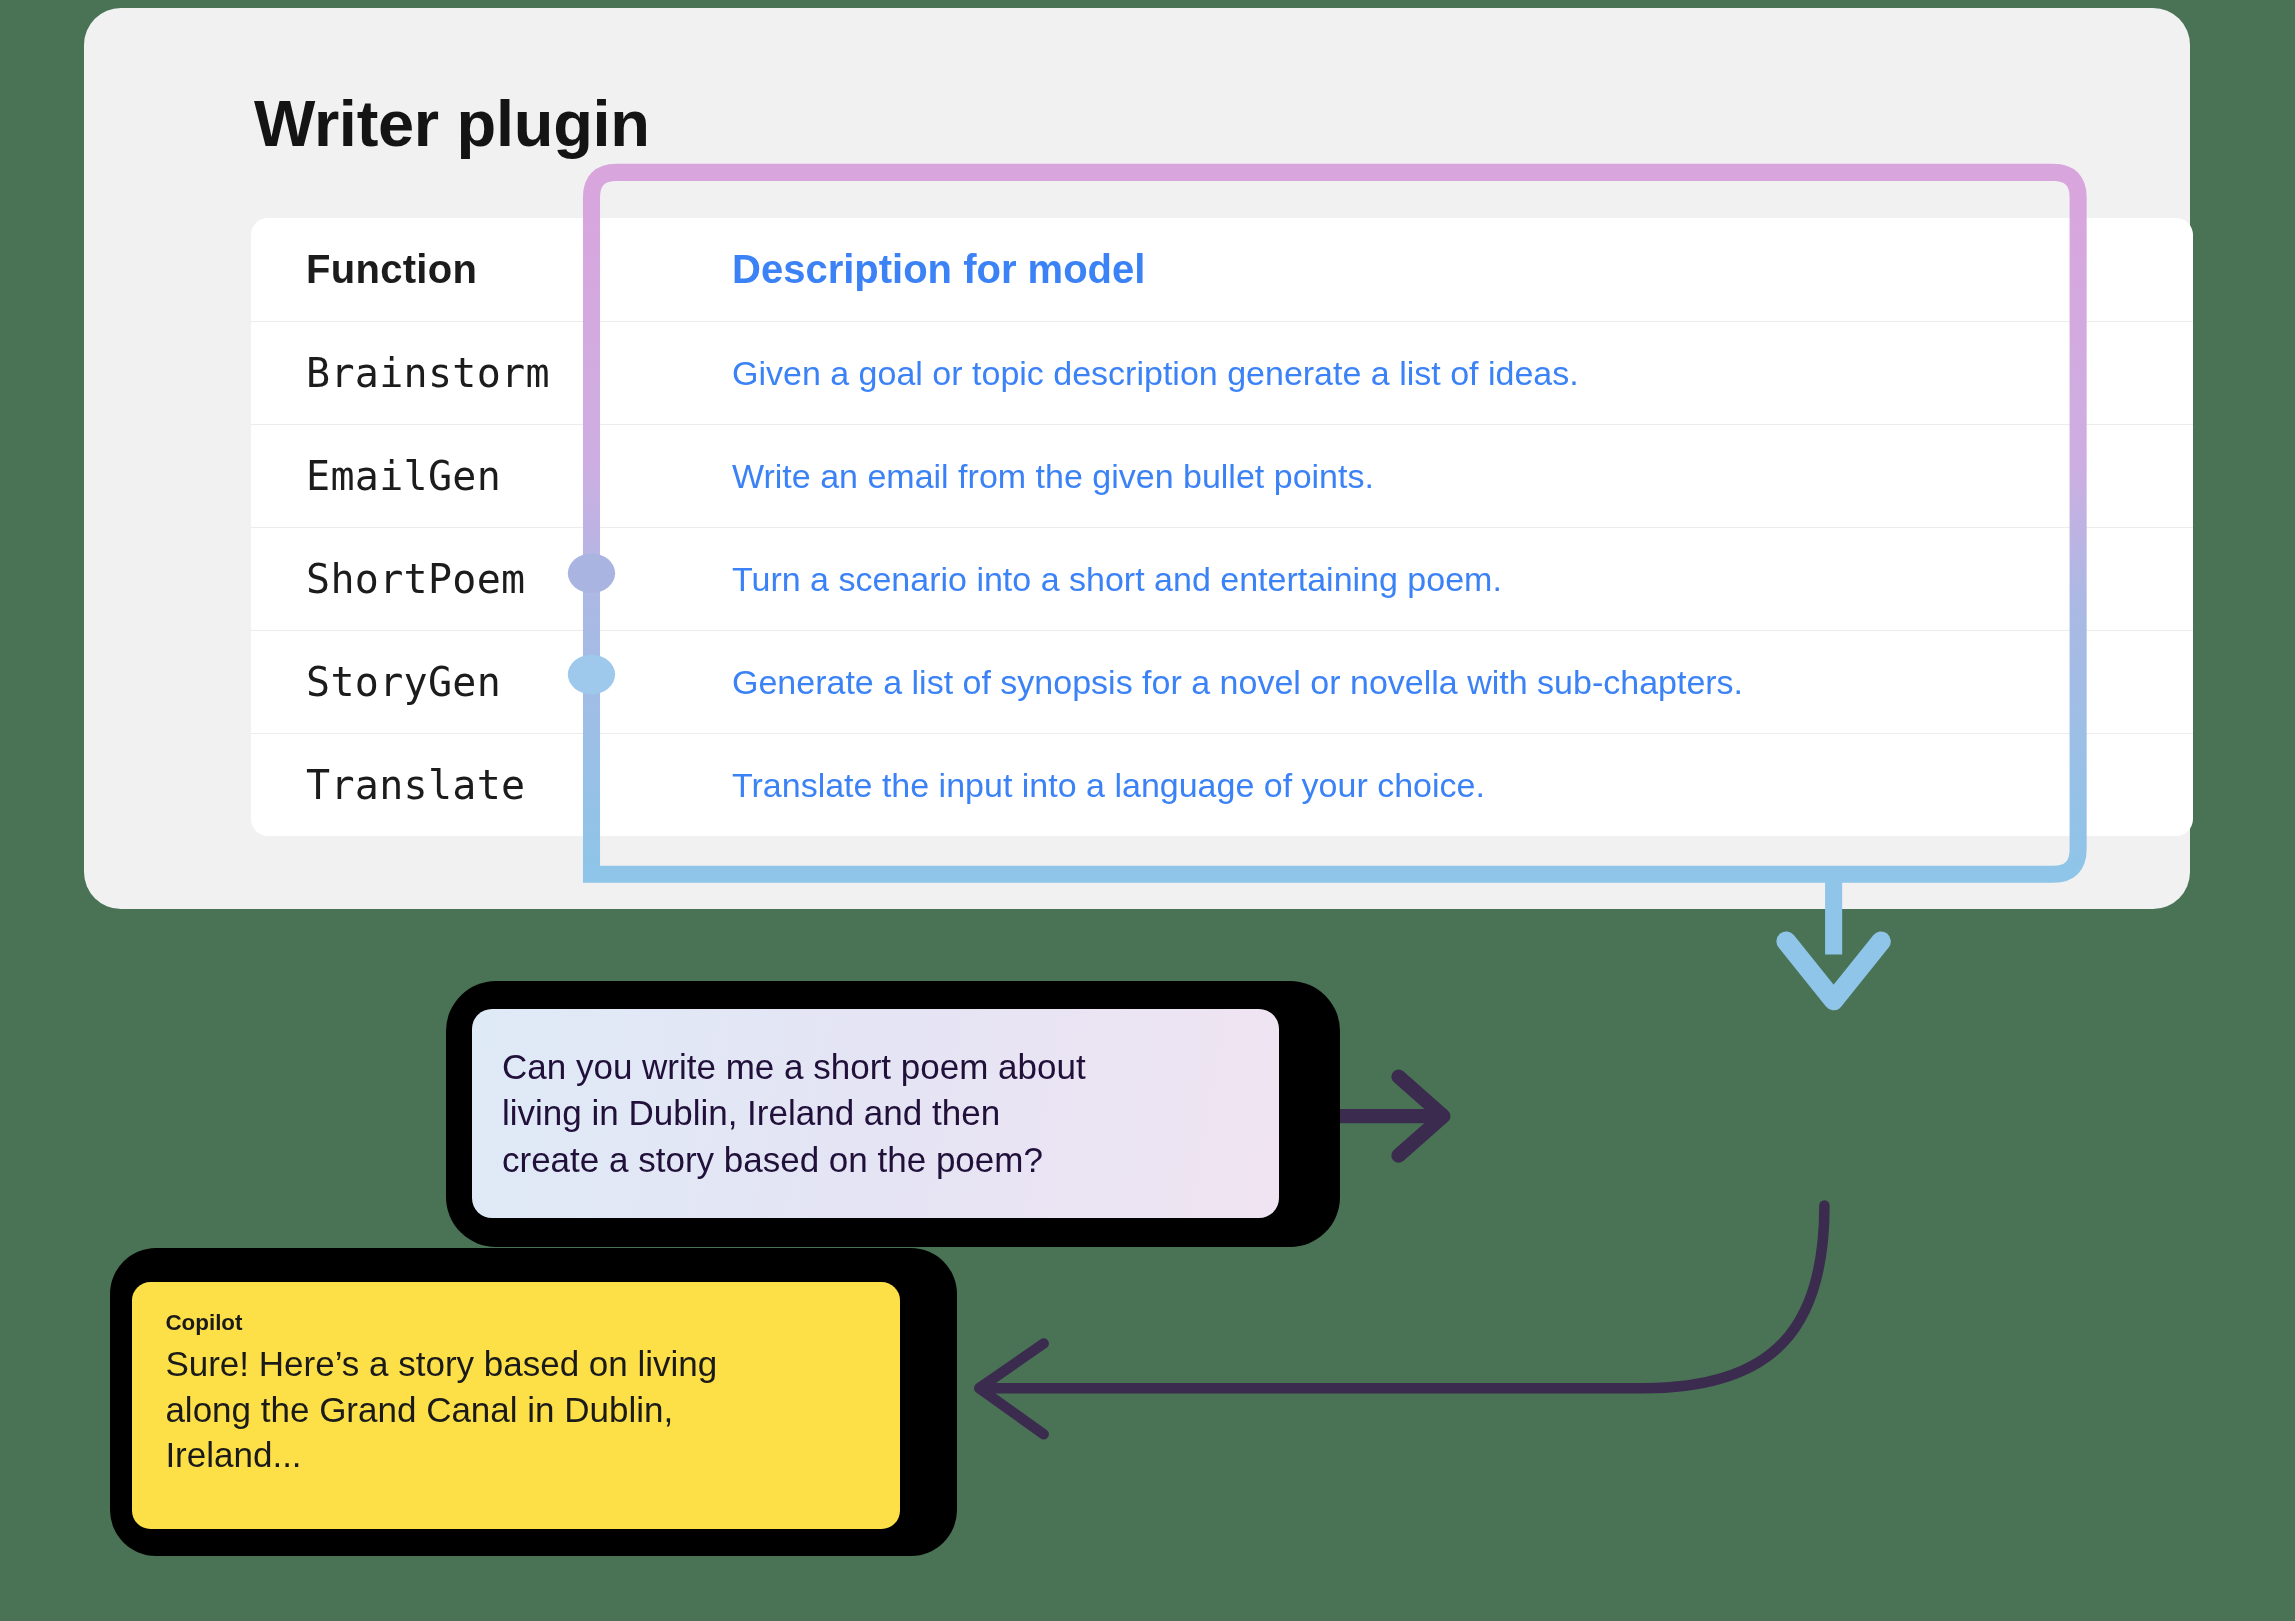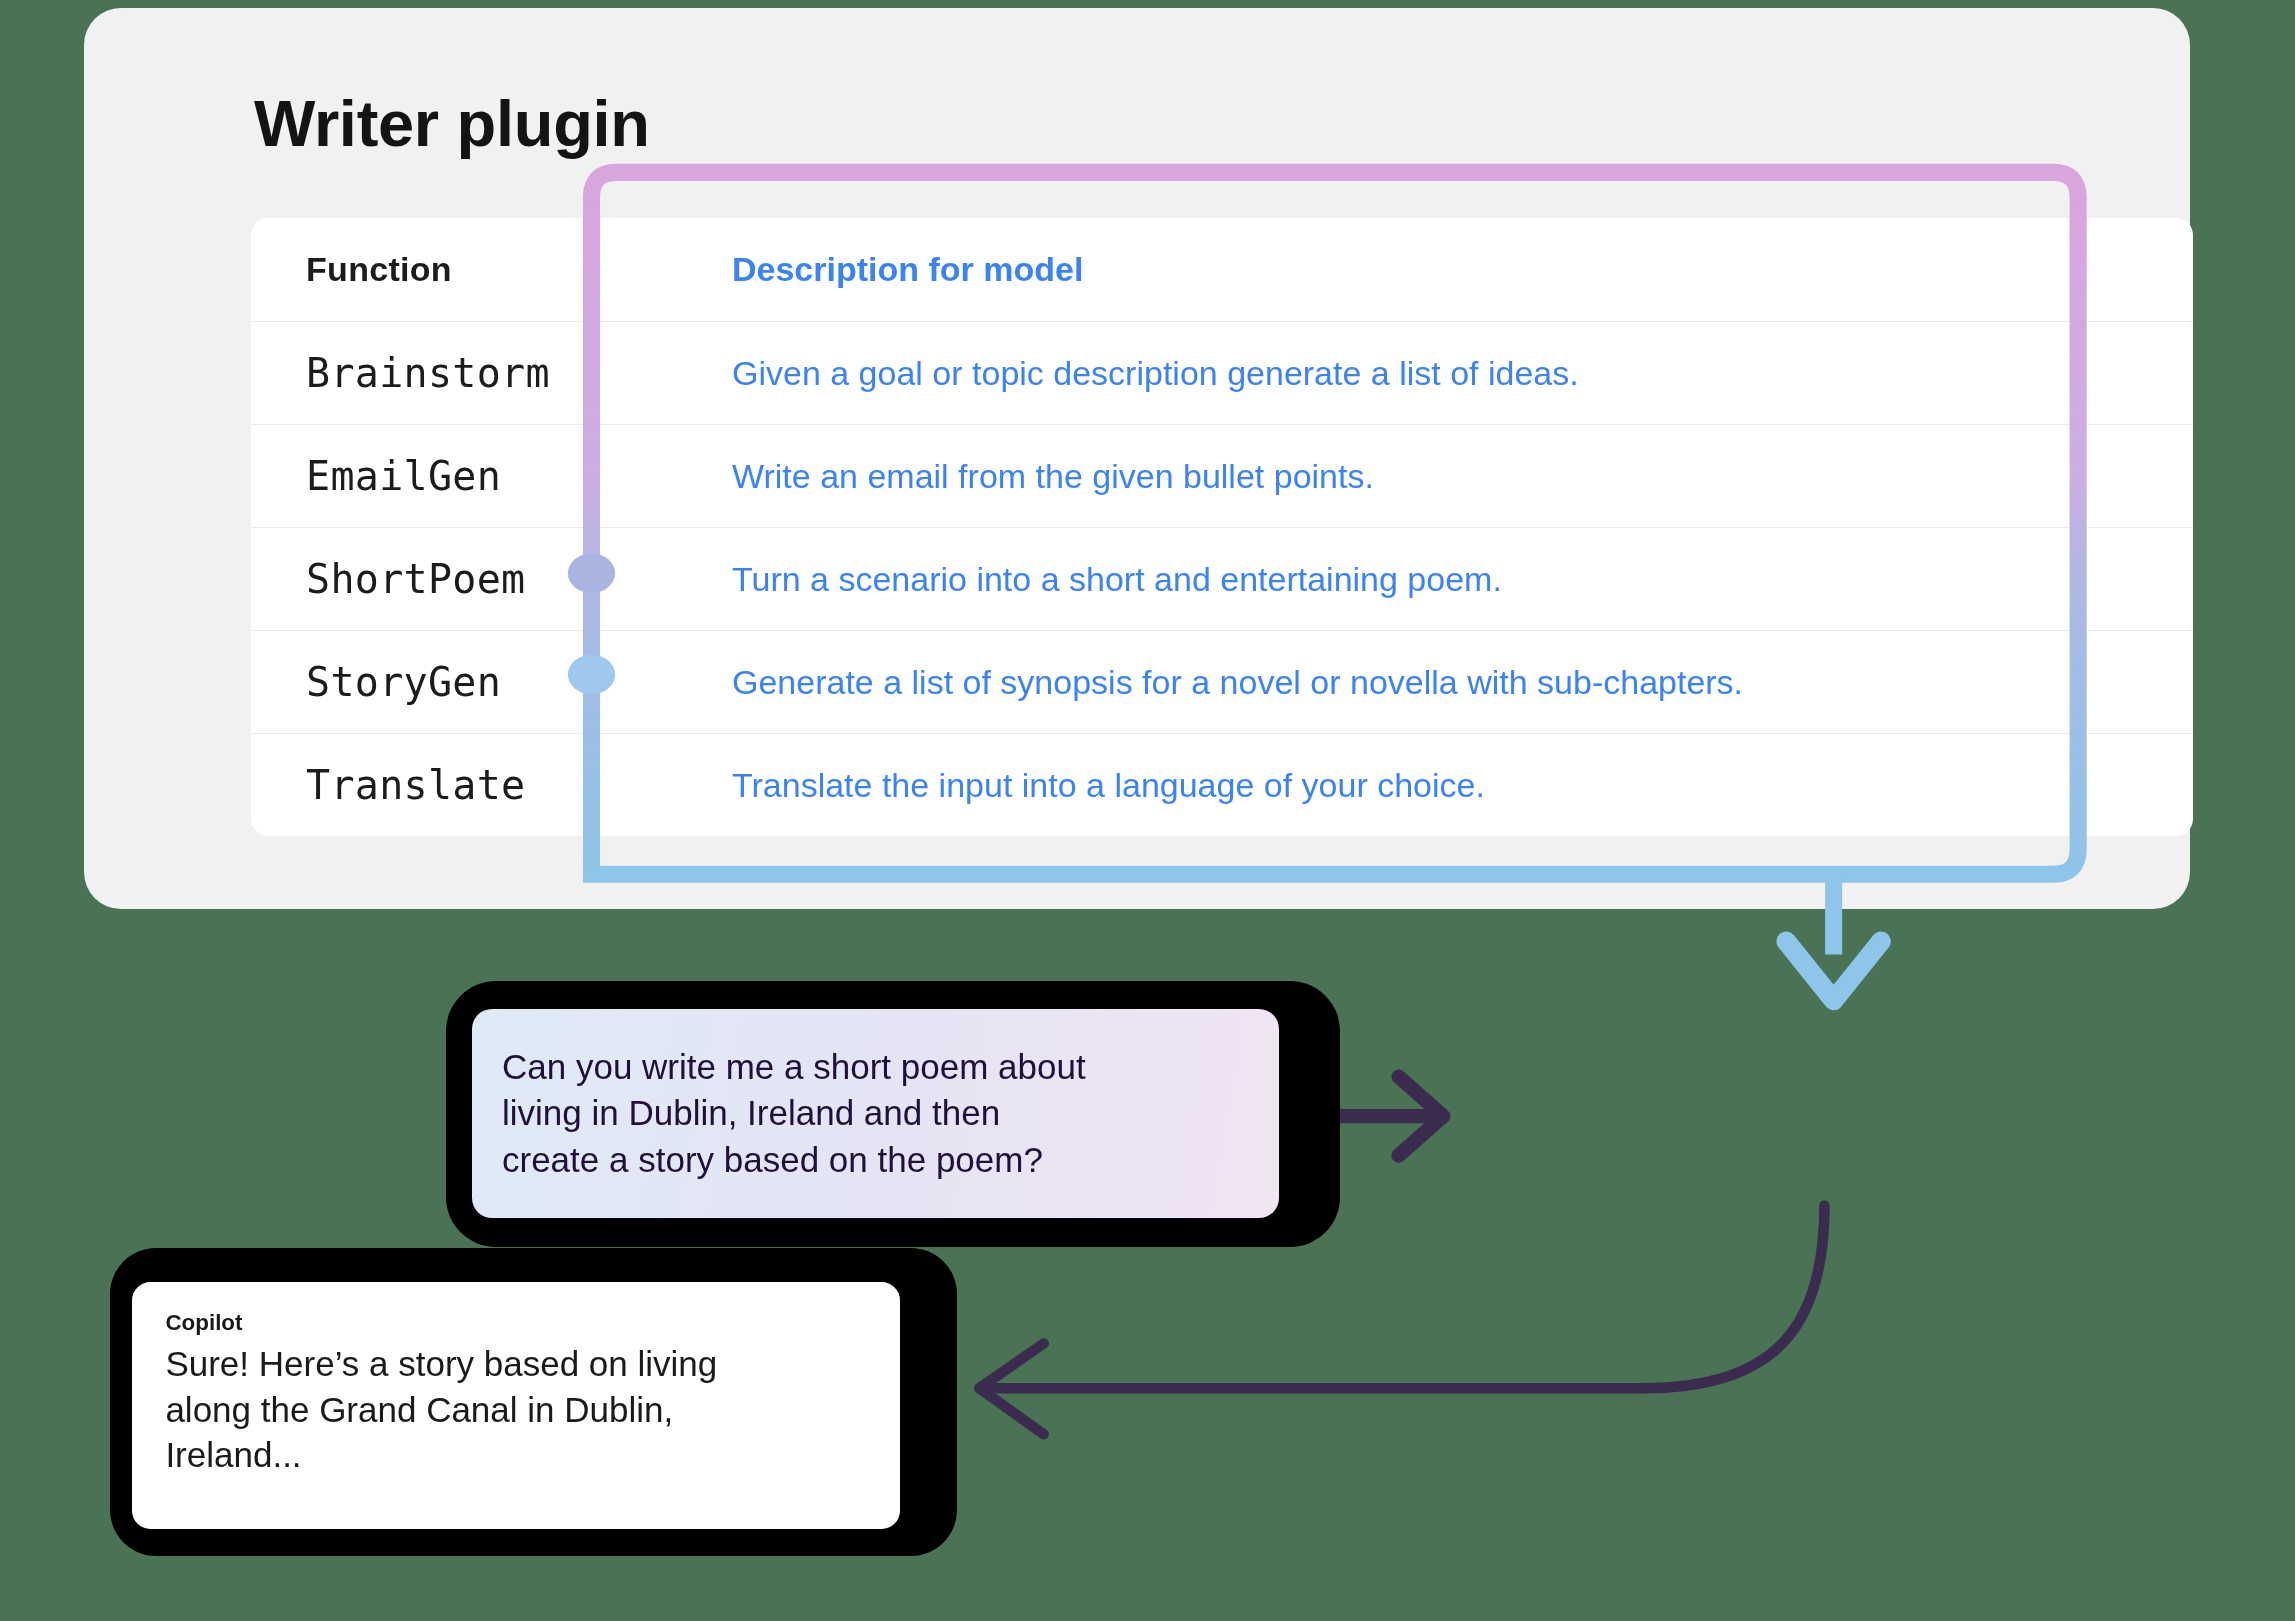--- a/index.html
+++ b/index.html
@@ -71,21 +71,21 @@
     padding-left: 34px;
     box-sizing: border-box;
     font-size: 34px;
     color: #3b82f6;
     white-space: nowrap;
   }
   .fn-row.header .fn-col-name,
   .fn-row.header .fn-col-desc {
     font-family: "Liberation Sans", sans-serif;
     font-weight: 700;
-    font-size: 34px;
+    font-size: 40px;
   }
 
   
   .loop-svg {
     position: absolute;
     left: 0; top: 0;
     width: 2295px; height: 1621px;
     pointer-events: none;
   }
 
@@ -129,21 +129,21 @@
     background: #000000;
     border-radius: 46px;
   }
   .copilot-bubble {
     position: absolute;
     left: 22.4px;
     top: 34px;
     width: 768px;
     height: 247px;
     border-radius: 18.4px;
-    background: #ffffff;
+    background: #fde047;
     box-sizing: border-box;
     padding: 28px 33px;
   }
   .copilot-name {
     font-size: 22.4px;
     font-weight: 700;
     color: #1a1a1a;
     margin-bottom: 5.3px;
   }
   .copilot-text {

